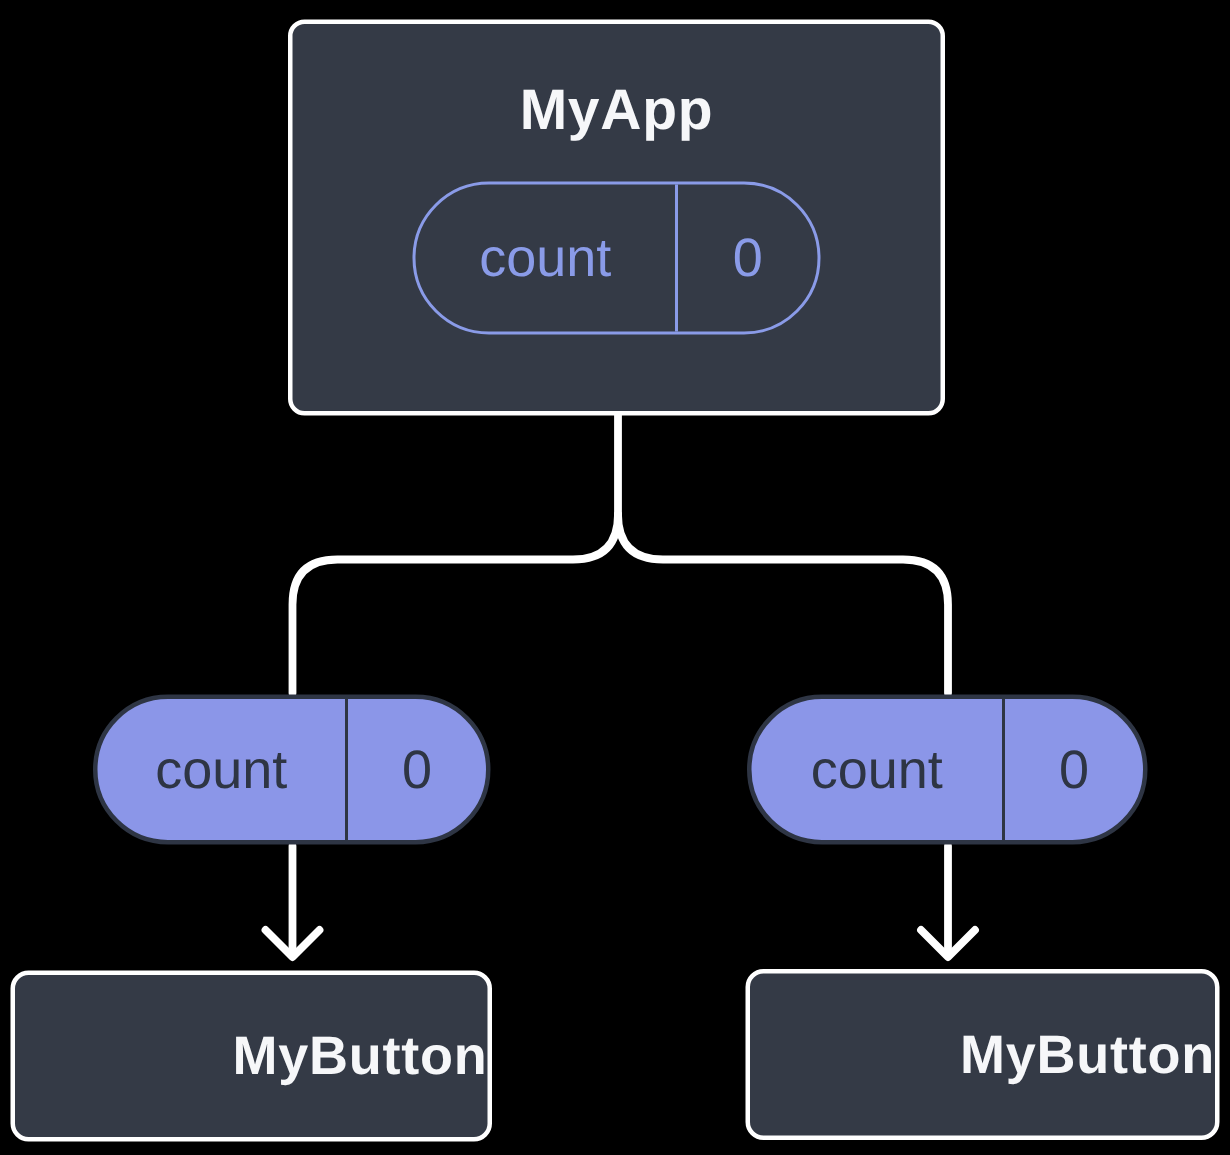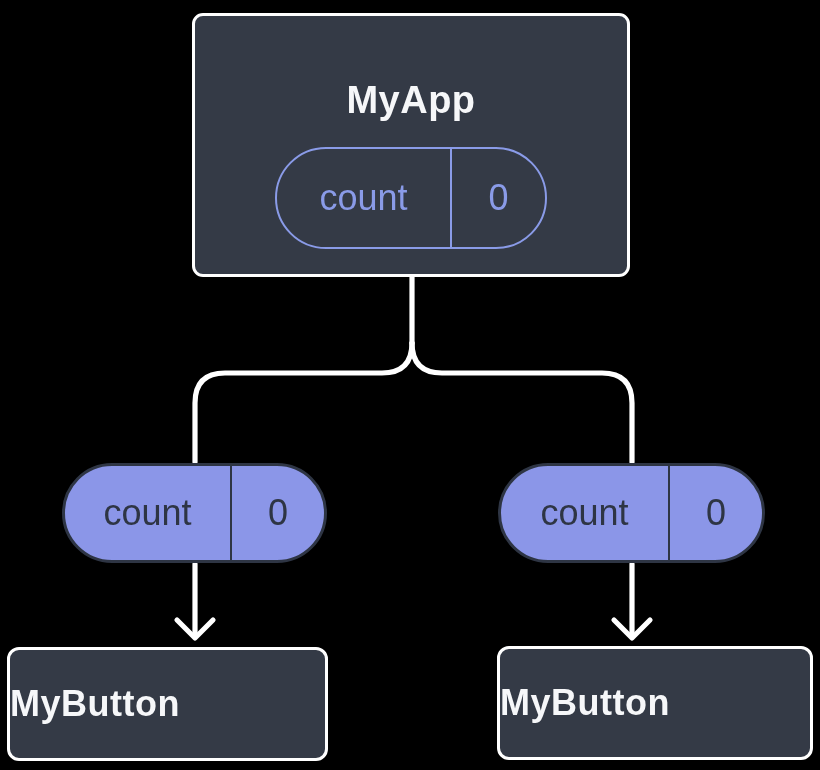--- a/index.html
+++ b/index.html
@@ -39,35 +39,35 @@
   }
   .card.root {
     left: 192px;
     top: 13px;
     width: 438px;
     height: 264px;
     border-radius: 11px;
     display: flex;
     flex-direction: column;
     align-items: center;
-    padding-top: 62px;
+    padding-top: 36px;
     gap: 25px;
   }
   .card-title {
     font-size: 38px;
     font-weight: 600;
     line-height: 44px;
     letter-spacing: 0.5px;
     color: var(--card-text, #f6f7f9);
   }
   .card.button {
     border-radius: 12px;
     display: flex;
     align-items: center;
-    justify-content: flex-start;
+    justify-content: flex-end;
   }
   .card.button .card-title { font-size: 36px; }
   .card.button-left  { left: 7px;   top: 647px; width: 321px; height: 114px; }
   .card.button-right { left: 497px; top: 646px; width: 316px; height: 114px; }
 
   .pill {
     box-sizing: border-box;
     display: flex;
     align-items: stretch;
     border-radius: 999px;

